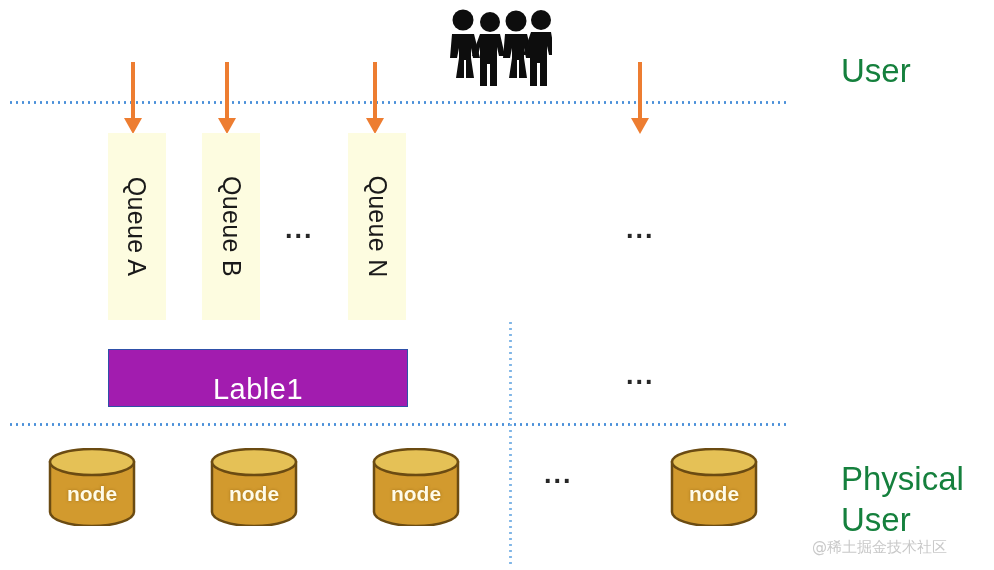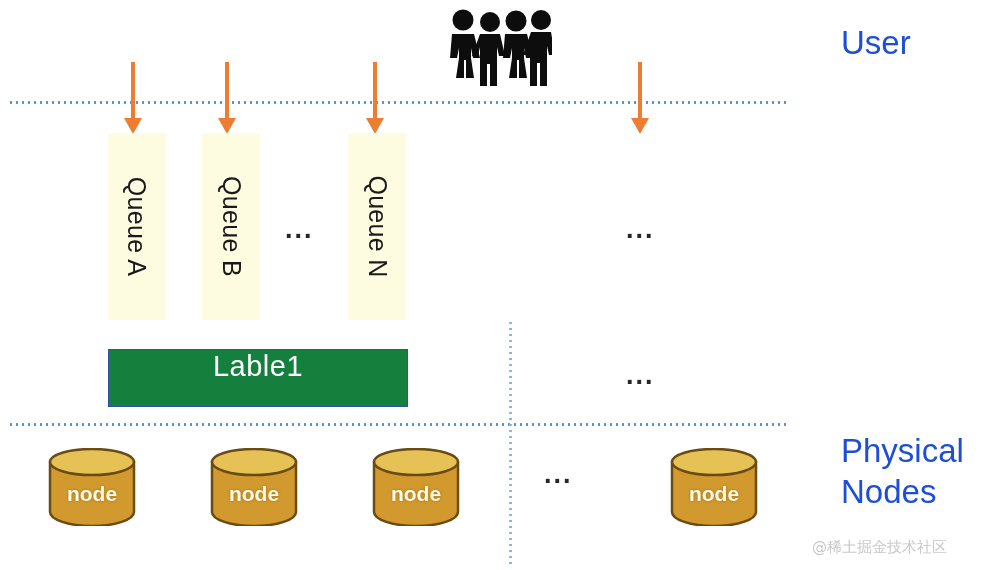--- a/index.html
+++ b/index.html
@@ -72,24 +72,24 @@
     transform: rotate(90deg);
     font-size: 25px;
     color: #1a1a1a;
     letter-spacing: 0.3px;
     font-family: "Liberation Sans", sans-serif;
   }
 
   
   .labelbar {
     position: absolute;
-    background: #15803d;
+    background: #a21caf;
     border: 1px solid #2f50a8;
     display: flex;
-    align-items: flex-start;
+    align-items: flex-end;
     justify-content: center;
     color: #ffffff;
     font-size: 29px;
     letter-spacing: 0.5px;
   }
 
   
   .node {
     position: absolute;
   }
@@ -112,24 +112,25 @@
     color: #262626;
     font-size: 27px;
     line-height: 1;
     letter-spacing: 2px;
     font-weight: 700;
   }
 
   
   .tier-label {
     position: absolute;
-    color: #1d4ed8;
+    color: #15803d;
     font-size: 33px;
     line-height: 1.25;
     white-space: pre-line;
+    margin-top: 28px;
   }
 
   
   .users-icon {
     position: absolute;
   }
 
   
   .watermark {
     position: absolute;
@@ -228,17 +229,17 @@
   <div class="node" style="left:668px; top:448px;">
     <svg width="92" height="78" viewBox="0 0 92 78">
       <path d="M4 14 v50 a42 14 0 0 0 84 0 v-50 z" fill="#D29A2E" stroke="#6B4B12" stroke-width="2.5"></path>
       <ellipse cx="46" cy="14" rx="42" ry="13" fill="#E5C156" stroke="#6B4B12" stroke-width="2.5"></ellipse>
     </svg>
     <div class="nlabel" style="top:34px;">node</div>
   </div>
 
   <div class="tier-label" style="left:841px; top:22px;">User</div>
   <div class="tier-label" style="left:841px; top:430px;">Physical
-Nodes</div>
+User</div>
 
   <div class="watermark" style="left:812px; top:538px;">@稀土掘金技术社区</div>
 
 </div>
 
 </body></html>

